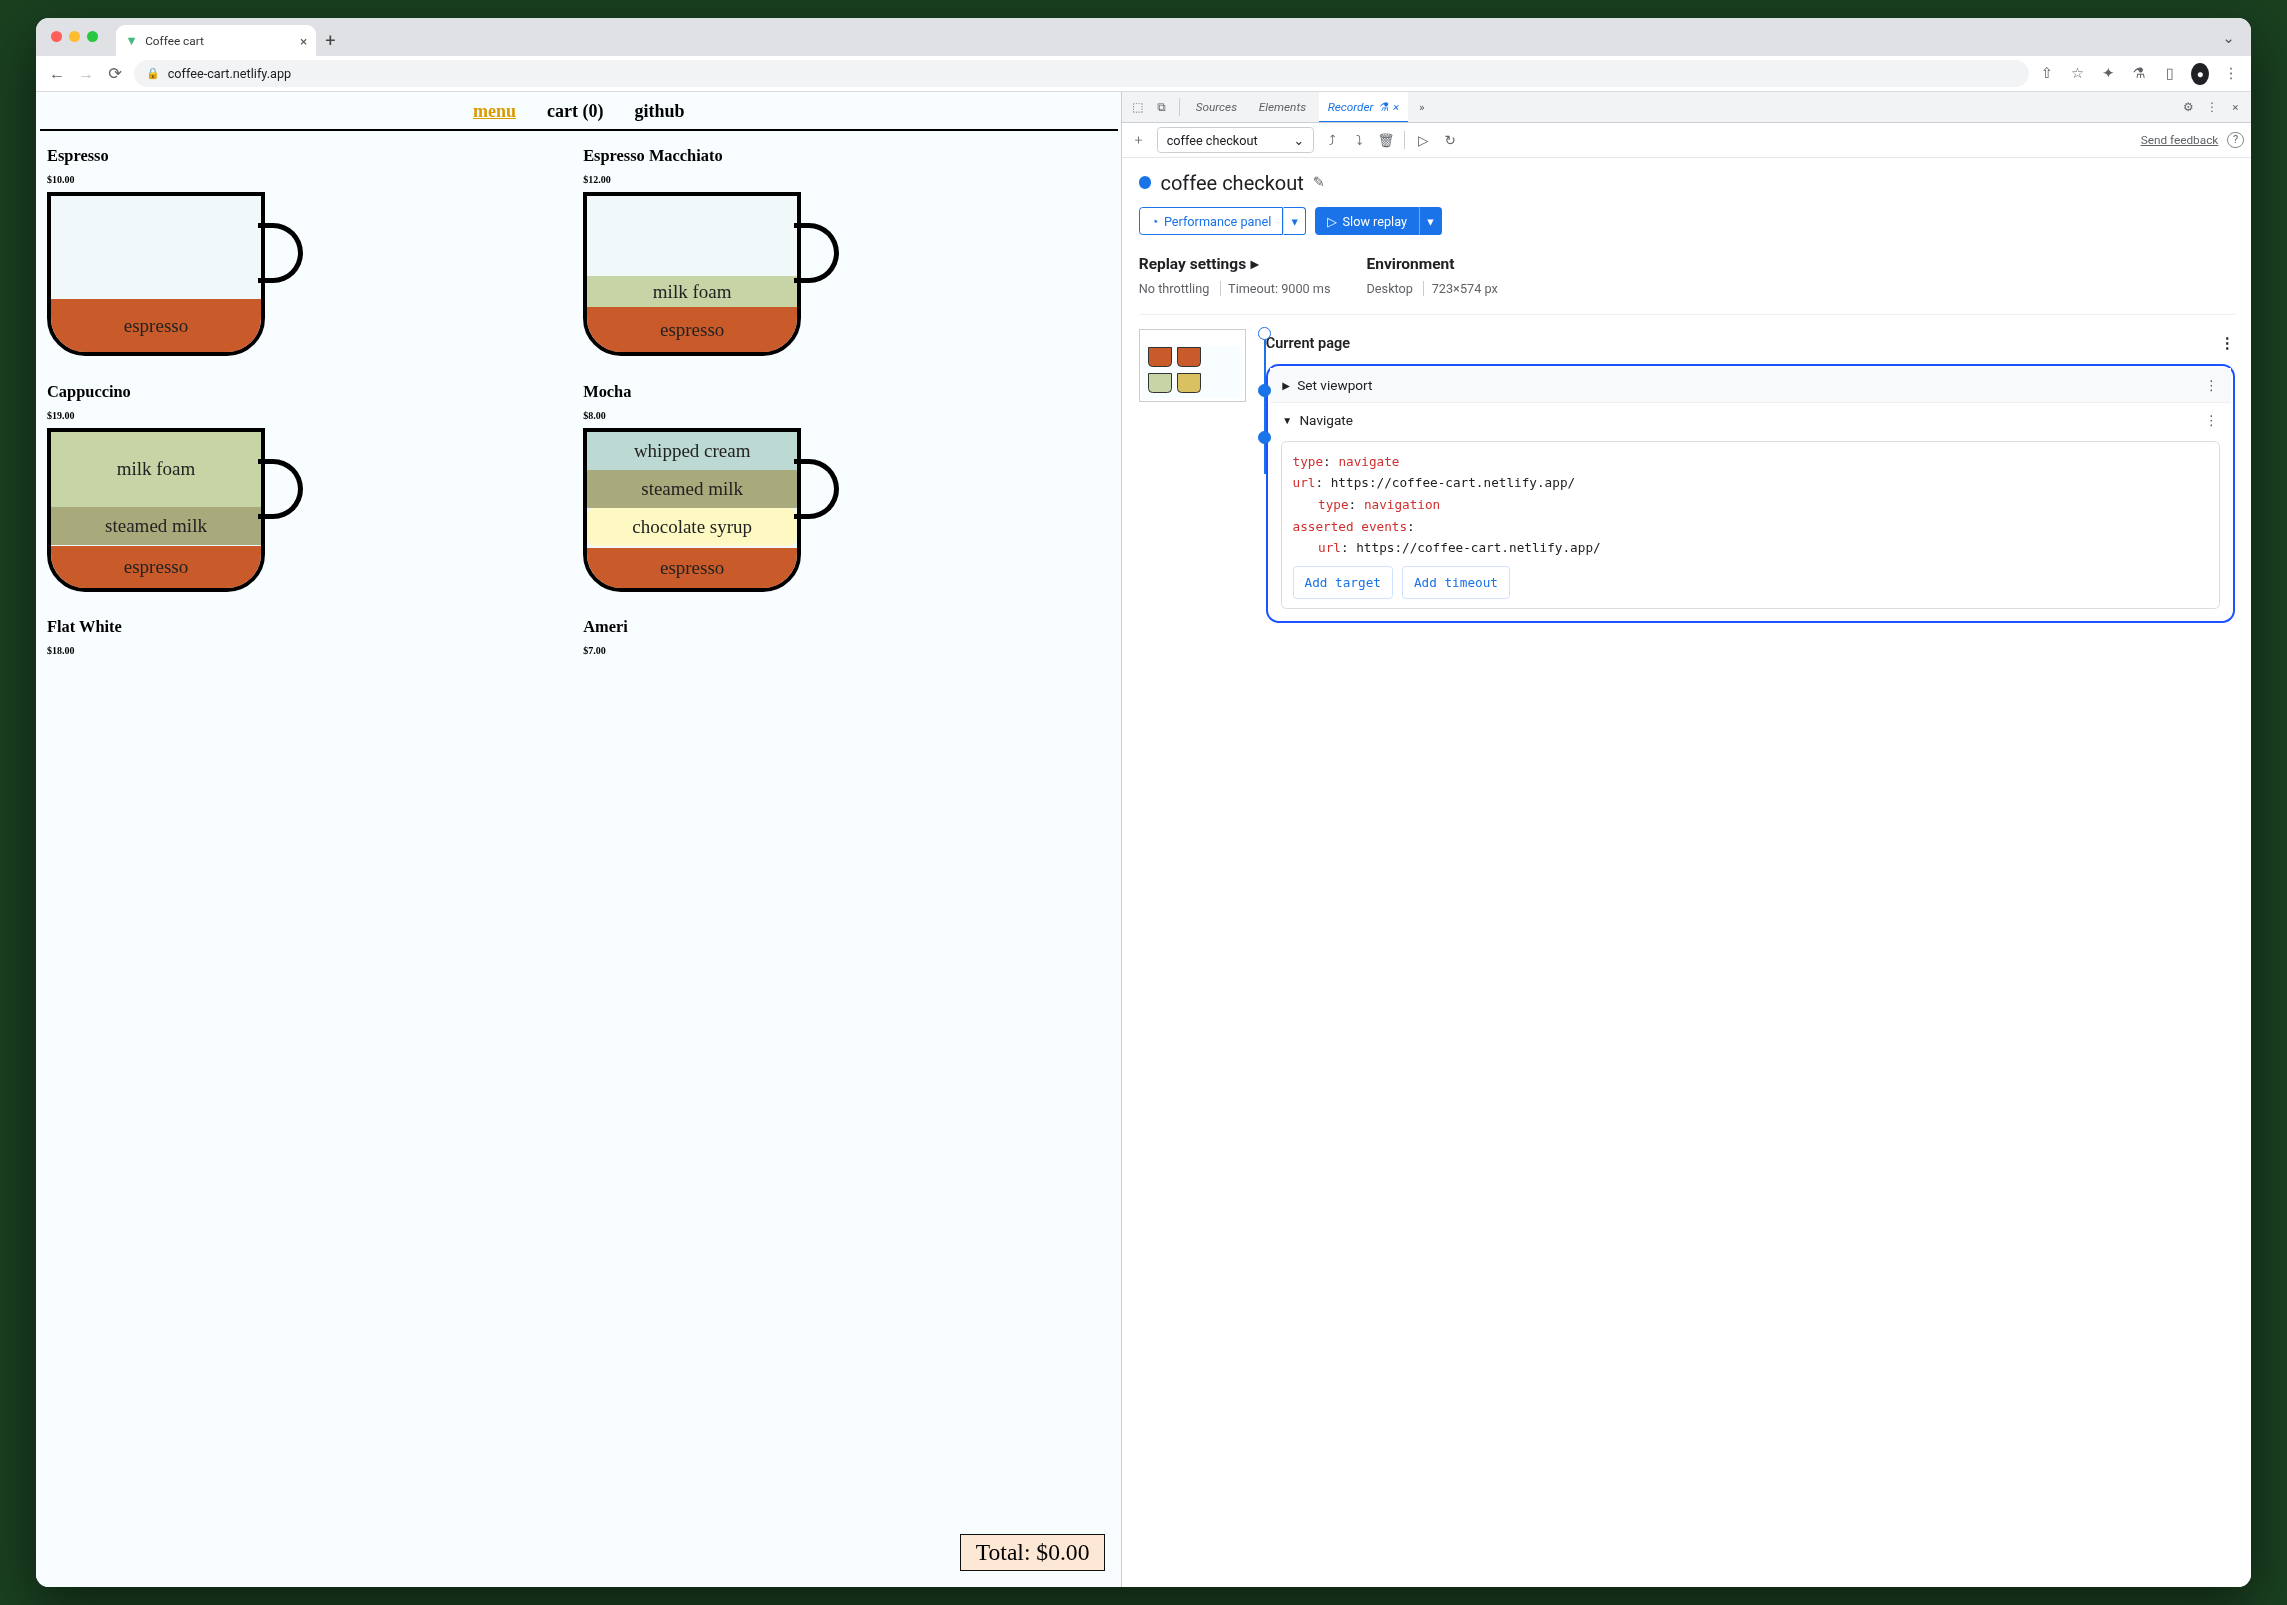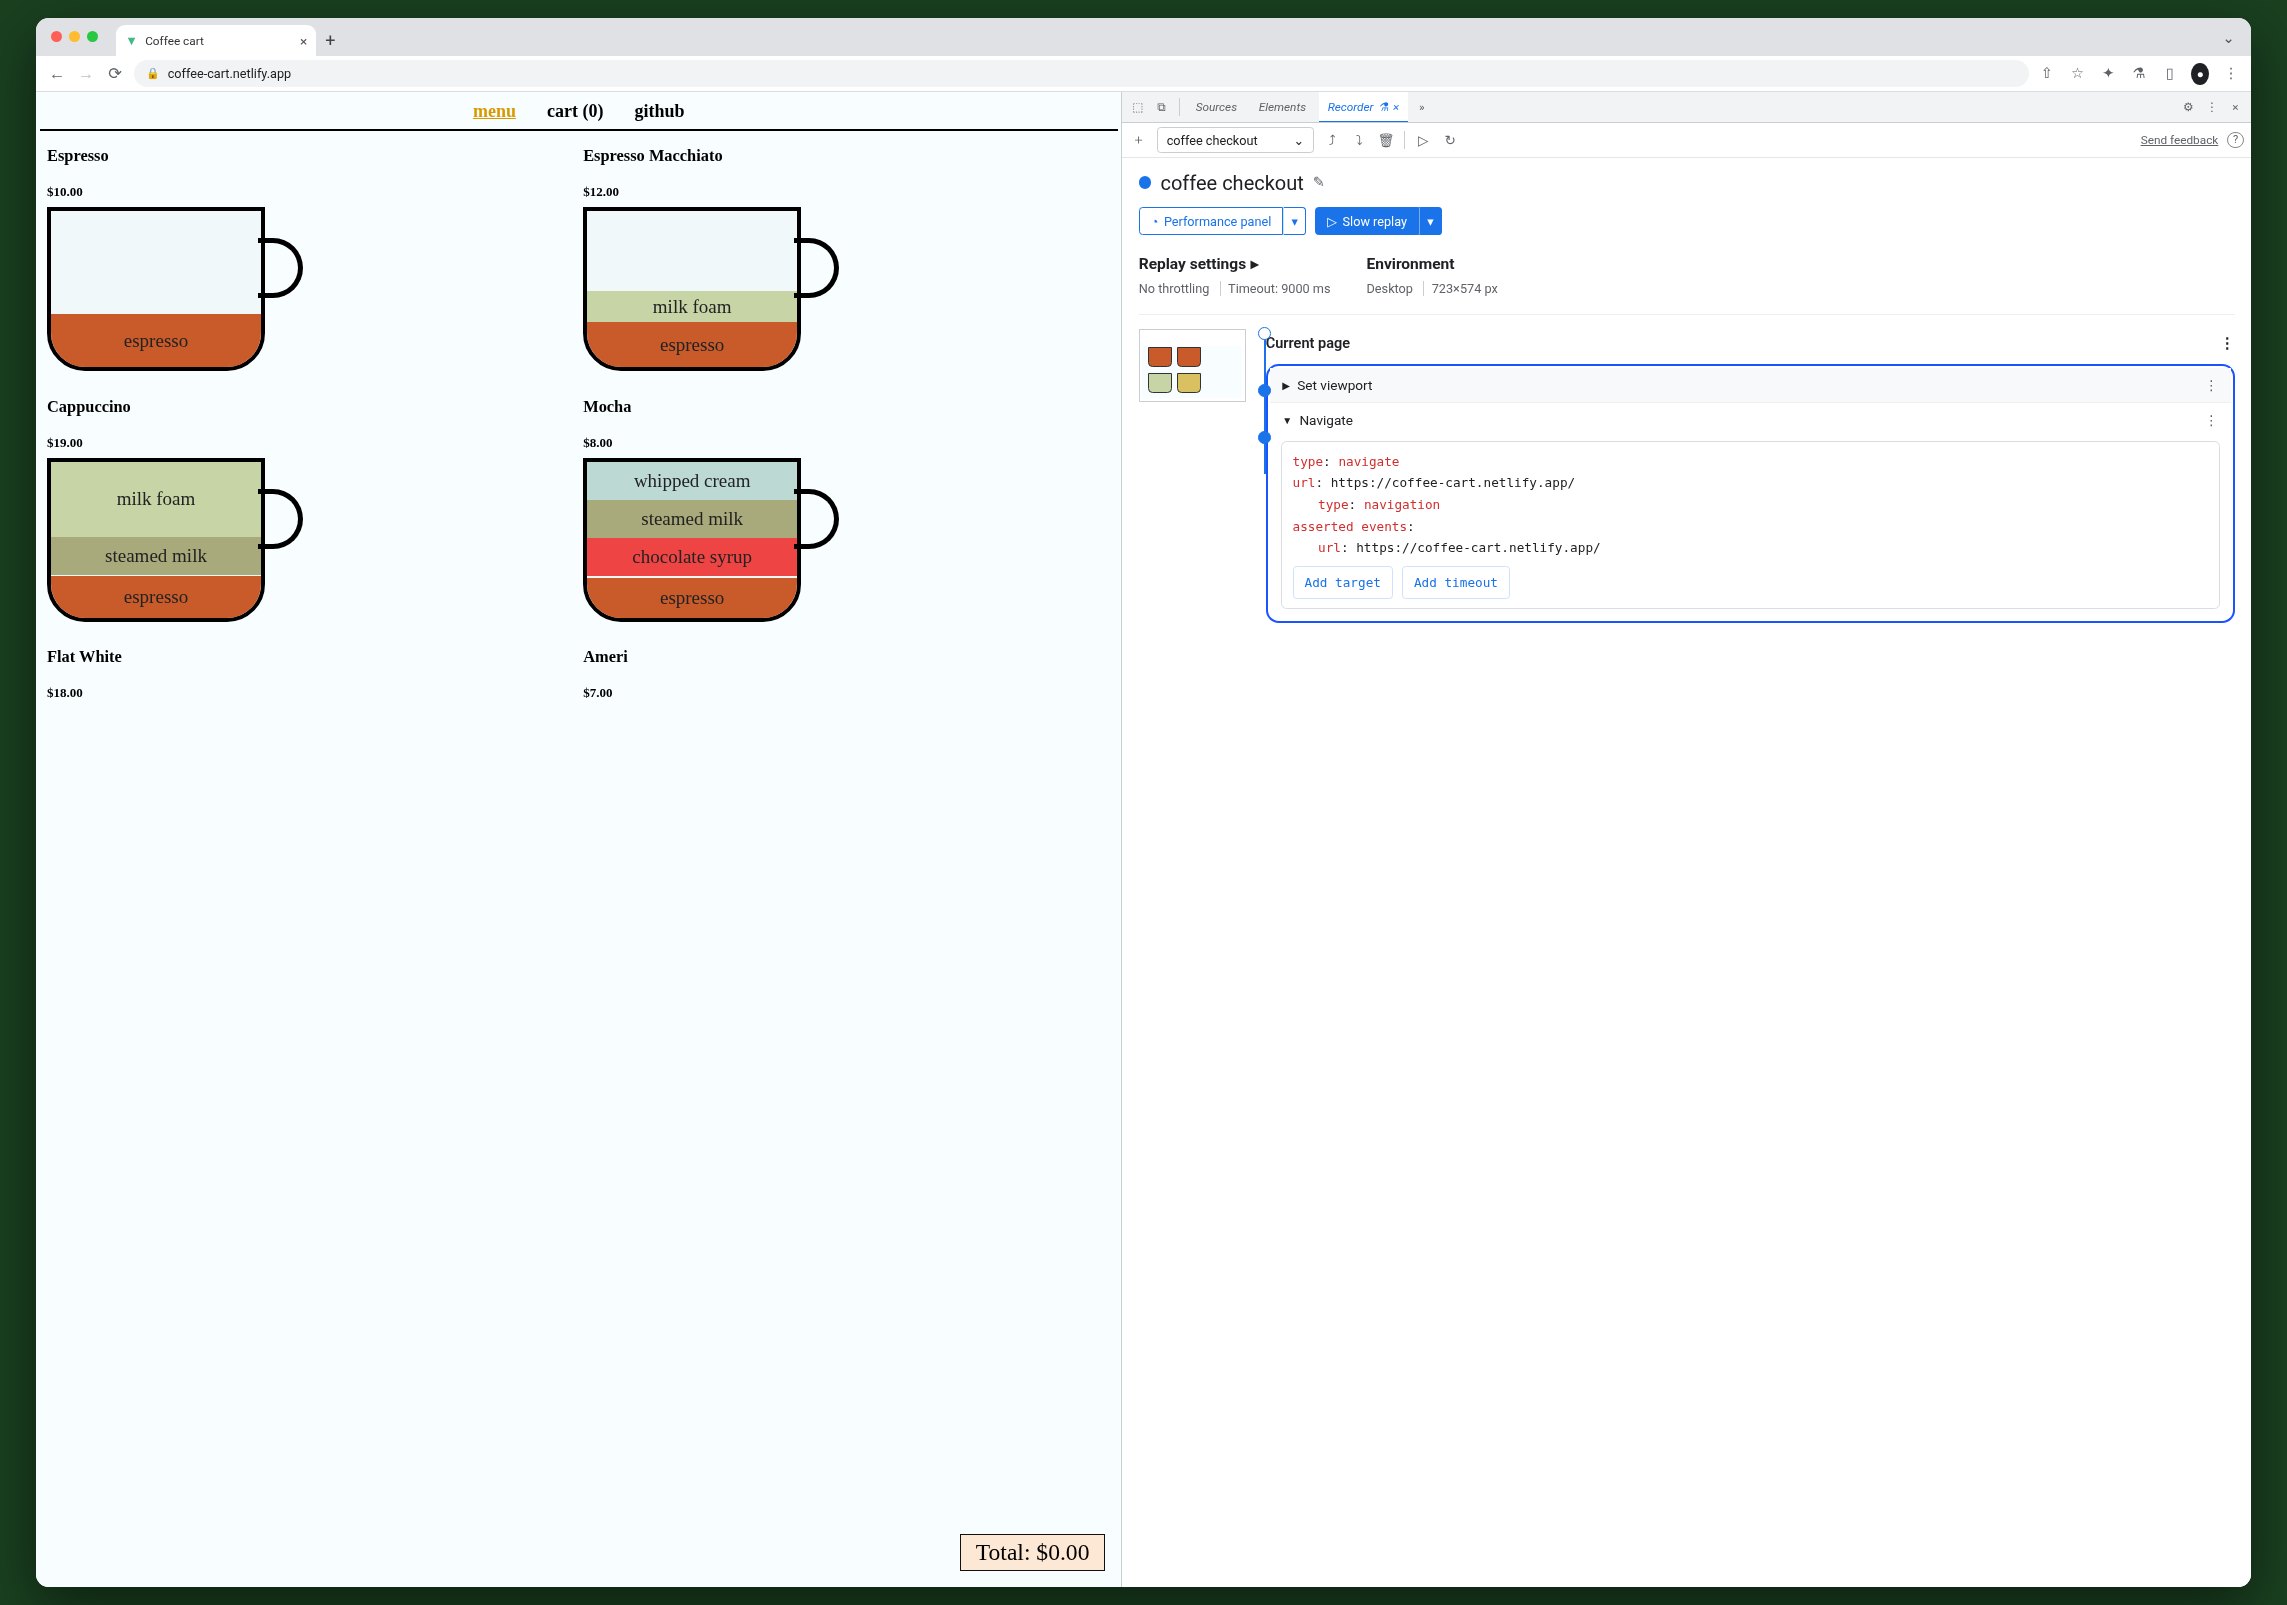--- a/index.html
+++ b/index.html
@@ -57,34 +57,34 @@
   .devtools { flex:1; background:#fff; border-left:0.9px solid #cacdd1; display:flex; flex-direction:column; font-size:12.7px;}
   
   .sitenav {
     display:flex; gap:31px; justify-content:center; padding:9px 0 7.3px;
     font-family: Georgia, serif; font-size:18px; font-weight:bold;
     border-bottom:2.7px solid #000; margin:0 3.6px;
   }
   .sitenav .active{ color:#d99a00; text-decoration:underline; }
   .products { padding:14.5px 11px; display:grid; grid-template-columns: 1fr 1fr; column-gap:9px; row-gap:25.5px; font-family: Georgia, serif; overflow:hidden;}
   .prod h3{ font-size:16.4px; font-weight:bold;}
-  .prod .price{ font-size:13px; font-weight:bold; margin-top:18px;}
+  .prod .price{ font-size:10px; font-weight:bold; margin-top:8px;}
   .cup {
     position:relative; width:218px; height:164px; margin-top:7.3px;
     border:4.5px solid #000; border-radius:0 0 38px 38px;
     background:#f0f8fa; overflow:hidden;
   }
   .handle {
     position:absolute; right:-38px; top:31px; width:45px; height:60px;
     border:5.5px solid #000; border-left:none; border-radius:0 36px 36px 0;
   }
   .cupwrap{position:relative; width:218px;}
   .layer{ position:absolute; left:0; right:0; text-align:center; font-size:19px; color:#222; font-family: Georgia, serif; display:flex; align-items:center; justify-content:center;}
   .l-espresso{background:#c95b2b;} .l-milkfoam{background:#c7d4a6;} .l-steamed{background:#a9aa7b;}
-  .l-whipped{background:#bcd9d4;} .l-choc{background:#ef4444;}
+  .l-whipped{background:#bcd9d4;} .l-choc{background:#fef9c3;border-radius:8px;}
   .totalpill{
     position:absolute; right:16.4px; bottom:16.4px; background:#fce8d5;
     border:1.8px solid #111; padding:3.6px 14.5px; font-family: Georgia, serif;
     font-size:23.6px;
   }
   
   .dt-tabs {
     display:flex; align-items:center; gap:3.6px; height:31px;
     border-bottom:0.9px solid #cacdd1; background:#f1f3f4; padding:0 5.5px;
     color:#5f6368; font-size:11.8px;

